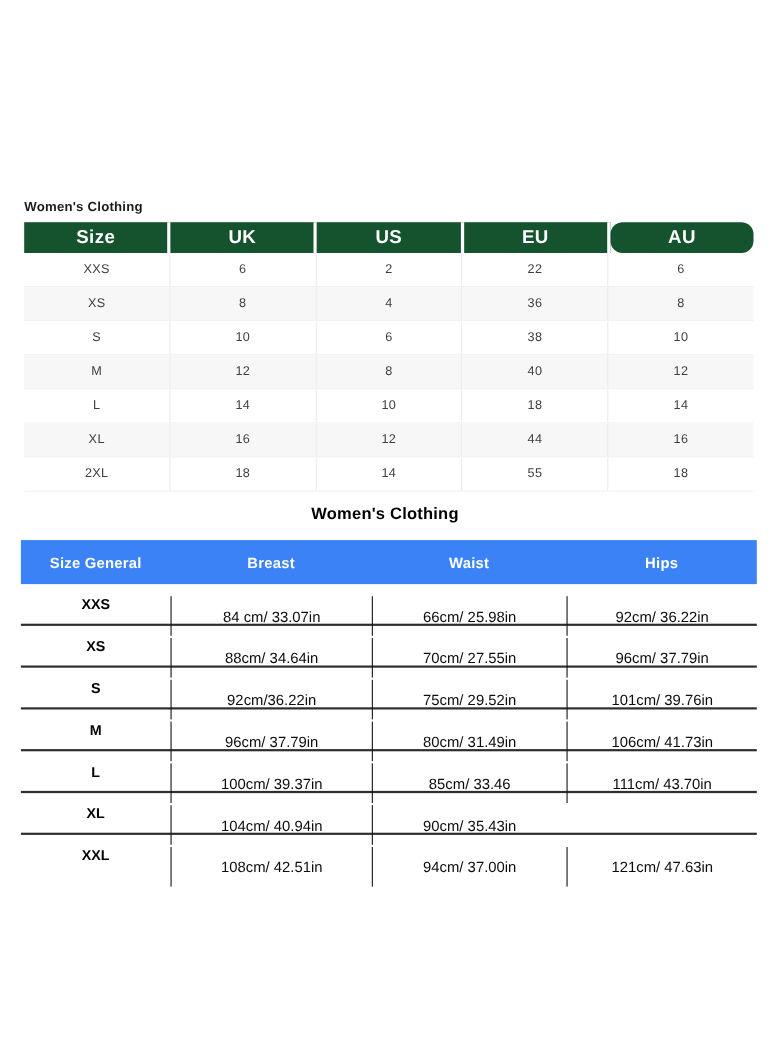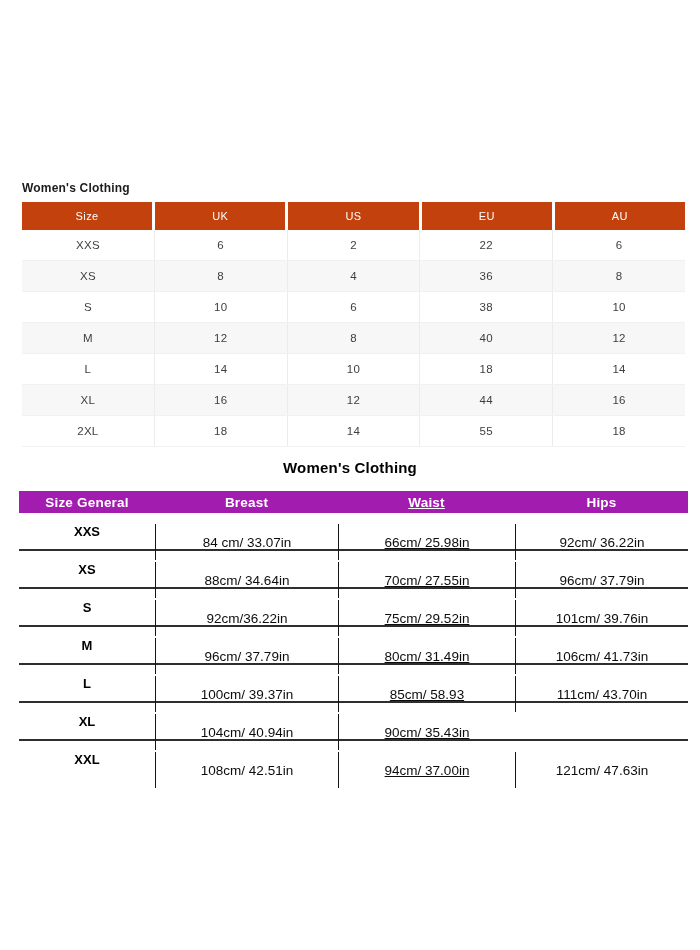--- a/index.html
+++ b/index.html
@@ -11,63 +11,63 @@
   
   .top-label{
     position:absolute;left:22px;top:181px;
     font-size:12px;font-weight:700;color:#1c1c1c;letter-spacing:0.2px;
   }
   .t1{
     position:absolute;left:22px;top:202px;width:663px;
   }
   .t1-header{display:flex;height:28px;}
   .t1-header .hcell{
-    flex:1;box-sizing:border-box;background:#c2410c;color:#ffffff;
+    flex:1;box-sizing:border-box;background:#14532d;color:#ffffff;
     display:flex;align-items:center;justify-content:center;
-    font-size:11px;font-weight:400;letter-spacing:0.4px;
+    font-size:17px;font-weight:700;letter-spacing:0.4px;
     border-right:3px solid #ffffff;
   }
-  .t1-header .hcell:last-child{border-right:none;}
+  .t1-header .hcell:last-child{border-right:none;border-radius:11px;}
   .t1-row{display:flex;height:30px;border-bottom:1px solid #f1f1f1;}
   .t1-row.odd{background:#f7f7f7;}
   .t1-row.even{background:#ffffff;}
   .t1-row .cell{
     flex:1;box-sizing:border-box;
     display:flex;align-items:center;justify-content:center;
     font-size:11.5px;color:#3e3e3e;letter-spacing:0.3px;
     border-right:1px solid #ececec;
   }
   .t1-row .cell:last-child{border-right:none;}
 
   
   .b-title{
     position:absolute;left:0;top:459px;width:700px;text-align:center;
     font-size:15px;font-weight:700;color:#000000;letter-spacing:0.2px;
   }
   .t2{
     position:absolute;left:19px;top:491px;width:669px;
   }
-  .t2-header{display:flex;height:22px;background:#a21caf;text-align:center;}
+  .t2-header{display:flex;height:40px;background:#3b82f6;text-align:center;}
   .t2-header .hcell{
     box-sizing:border-box;color:#ffffff;
     display:flex;align-items:center;justify-content:center;
     font-size:13.5px;font-weight:700;letter-spacing:0.2px;
   }
   .t2-row{display:flex;height:36px;}
   .t2-row + .t2-row{border-top:2px solid #2e2e2e;}
   .t2-row .cell{
     box-sizing:border-box;height:100%;
     display:flex;align-items:center;justify-content:center;
     font-size:13.5px;color:#0d0d0d;
   }
   .t2-row .cell + .cell{border-left:1.5px solid #141414;margin-top:11px;}
   .t2-row .size-cell{font-weight:700;font-size:13px;color:#000;}
   .w0{width:136px;}
   .w1{width:183px;}
-  .w2{width:177px;text-decoration:underline;}
+  .w2{width:177px;}
   .w3{width:173px;}
 </style>
 </head>
 <body>
 
 <div class="top-label">Women's Clothing</div>
 
 <div class="t1">
   <div class="t1-header">
     <div class="hcell">Size</div>
@@ -158,21 +158,21 @@
   </div>
   <div class="t2-row">
     <div class="cell size-cell w0">M</div>
     <div class="cell w1">96cm/ 37.79in</div>
     <div class="cell w2">80cm/ 31.49in</div>
     <div class="cell w3">106cm/ 41.73in</div>
   </div>
   <div class="t2-row">
     <div class="cell size-cell w0">L</div>
     <div class="cell w1">100cm/ 39.37in</div>
-    <div class="cell w2">85cm/ 58.93</div>
+    <div class="cell w2">85cm/ 33.46</div>
     <div class="cell w3">111cm/ 43.70in</div>
   </div>
   <div class="t2-row">
     <div class="cell size-cell w0">XL</div>
     <div class="cell w1">104cm/ 40.94in</div>
     <div class="cell w2">90cm/ 35.43in</div>
   </div>
   <div class="t2-row">
     <div class="cell size-cell w0">XXL</div>
     <div class="cell w1">108cm/ 42.51in</div>

